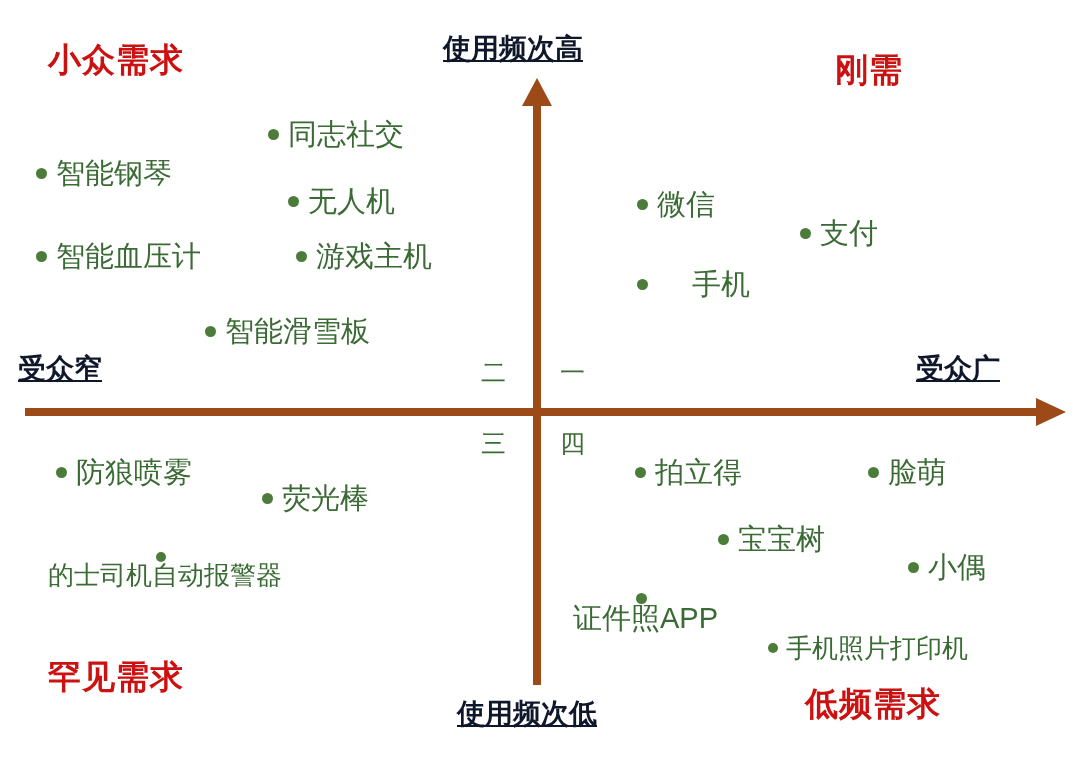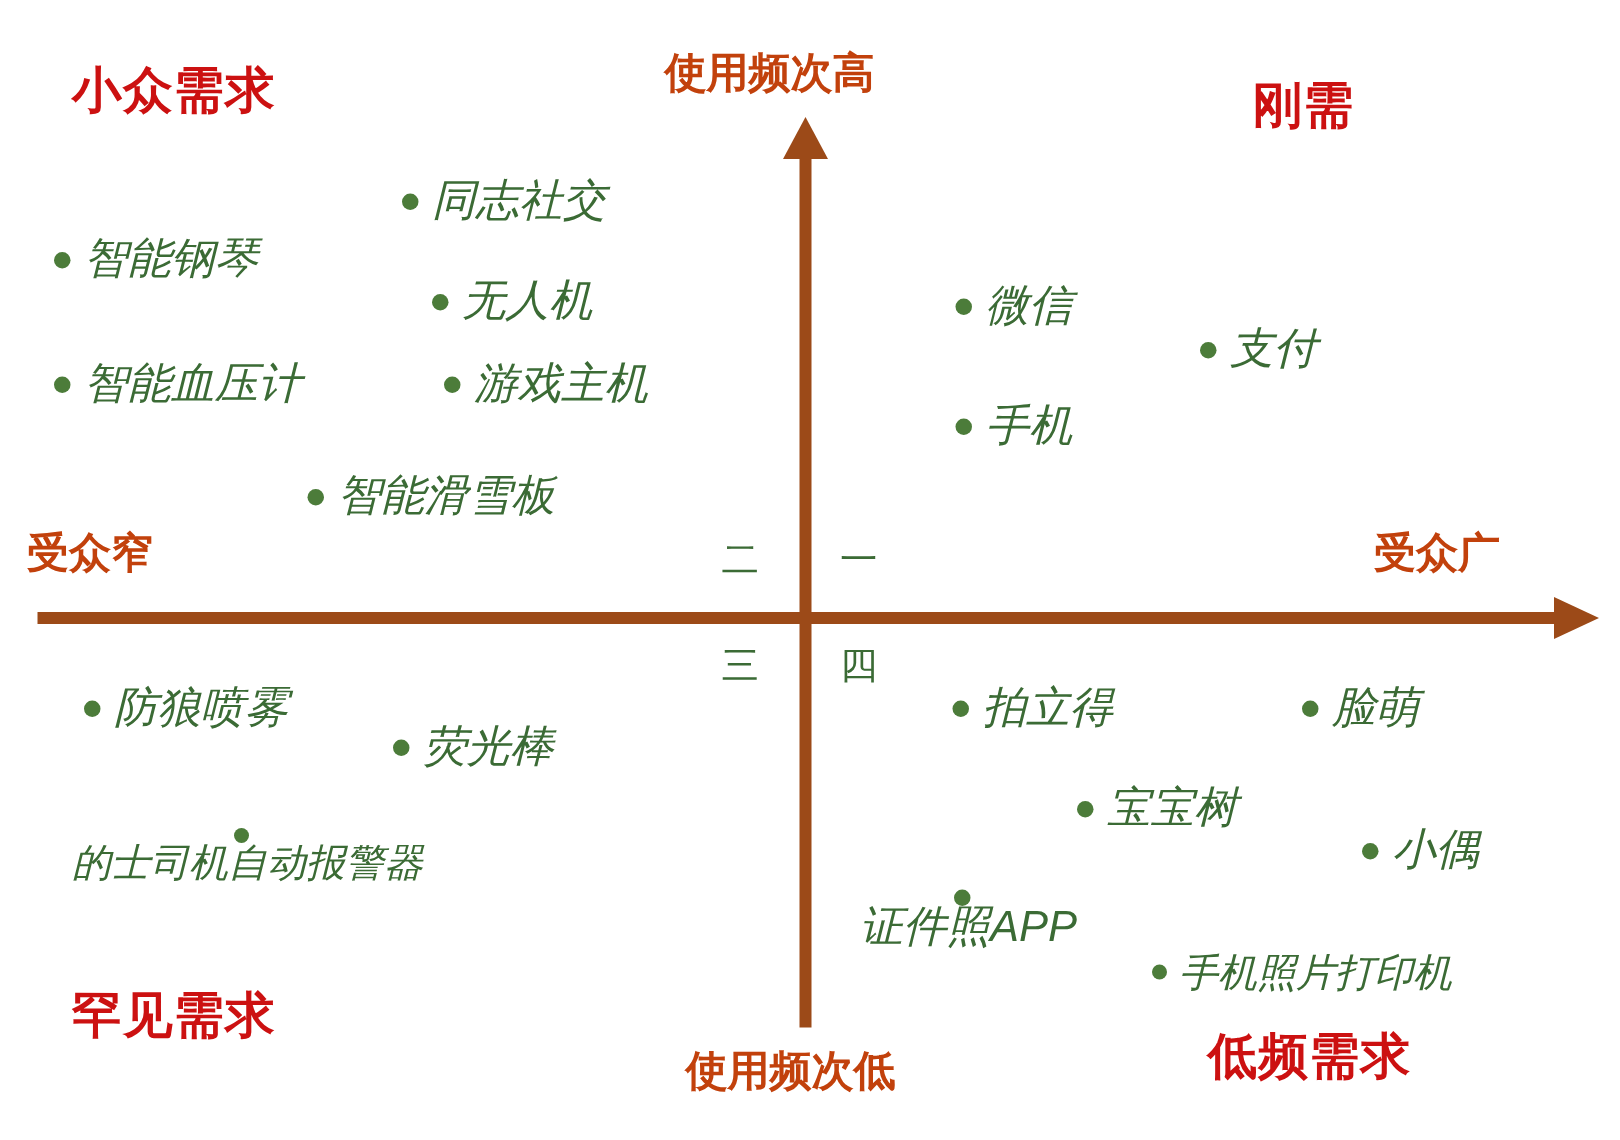--- a/index.html
+++ b/index.html
@@ -60,42 +60,42 @@
     color: #CC1111;
     font-weight: bold;
     font-size: 33px;
     letter-spacing: 1px;
     white-space: nowrap;
   }
 
   
   .axis-label {
     position: absolute;
-    color: #c2410c;
+    color: #0f172a;
     font-weight: bold;
     font-size: 28px;
     white-space: nowrap;
+    text-decoration: underline;
   }
 
   
   .quad-num {
     position: absolute;
     color: #3B6B35;
     font-size: 25px;
     white-space: nowrap;
   }
 
   
   .item {
     position: absolute;
     display: flex;
     align-items: center;
     white-space: nowrap;
     color: #3B6B35;
-    font-style: italic;
   }
   .item .dot {
     display: inline-block;
     width: 11px;
     height: 11px;
     border-radius: 50%;
     background: #4C7C3A;
     flex: 0 0 auto;
     margin-right: 9px;
   }
@@ -158,21 +158,21 @@
         <span class="lbl">智能滑雪板</span>
       </div>
       <div class="item" style="left: 637px; top: 190px;">
         <span class="dot"></span>
         <span class="lbl">微信</span>
       </div>
       <div class="item" style="left: 800px; top: 219px;">
         <span class="dot"></span>
         <span class="lbl">支付</span>
       </div>
-      <div class="item" style="left: 637px; top: 270px;">
+      <div class="item" style="left: 637px; top: 270px; gap: 35px;">
         <span class="dot"></span>
         <span class="lbl">手机</span>
       </div>
       <div class="item" style="left: 56px; top: 458px;">
         <span class="dot"></span>
         <span class="lbl">防狼喷雾</span>
       </div>
       <div class="item" style="left: 262px; top: 484px;">
         <span class="dot"></span>
         <span class="lbl">荧光棒</span>

